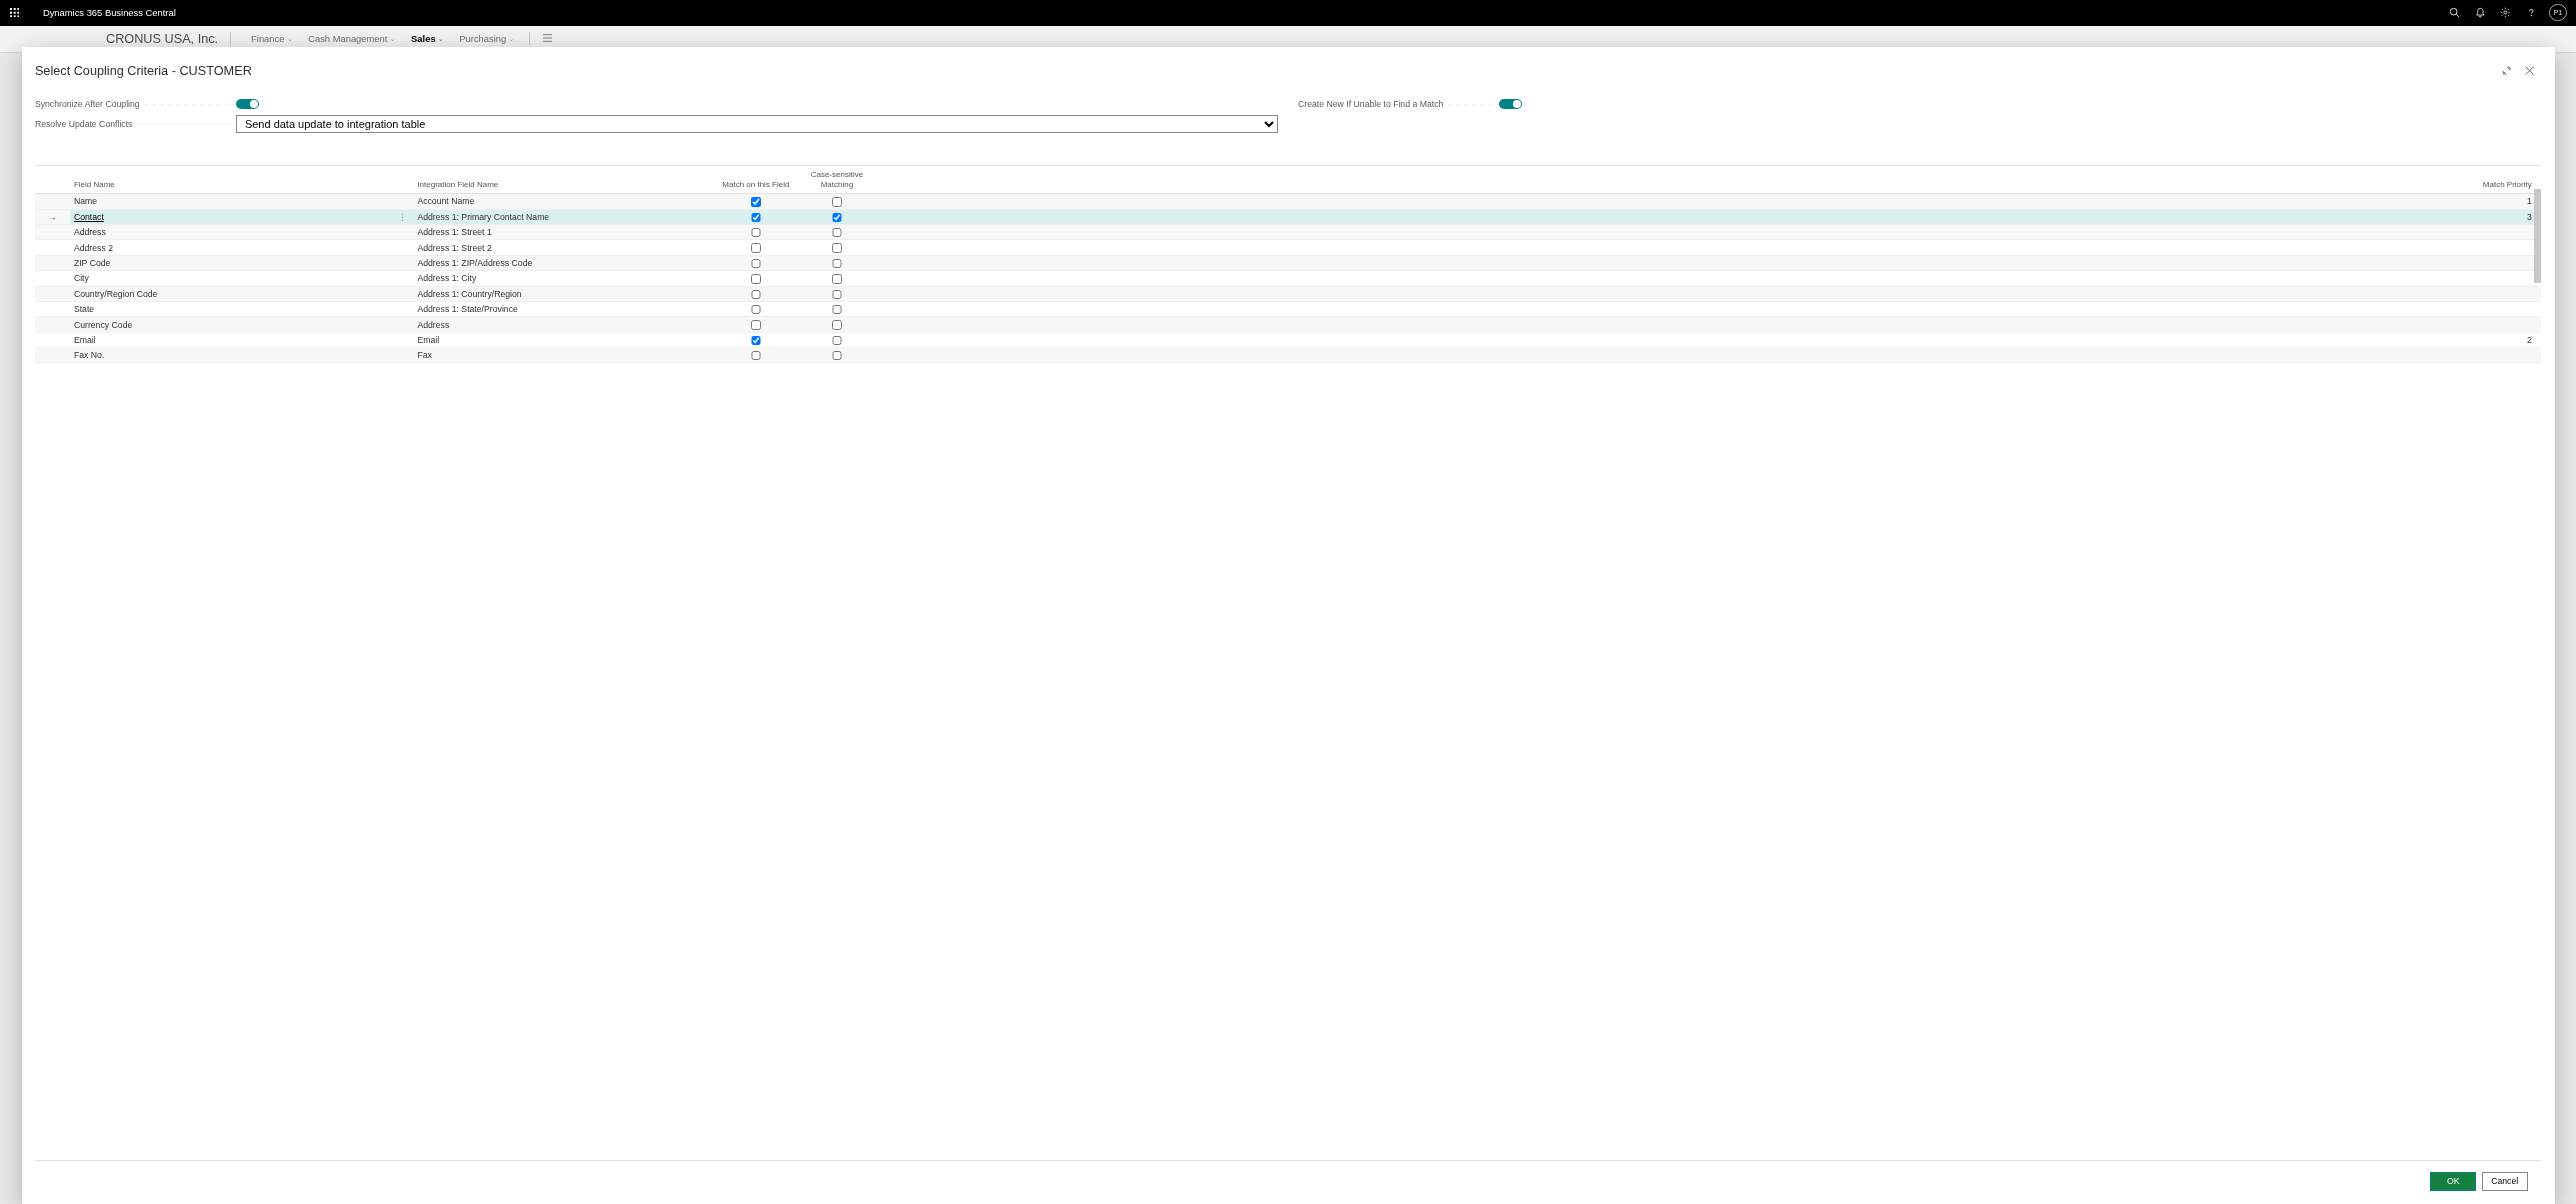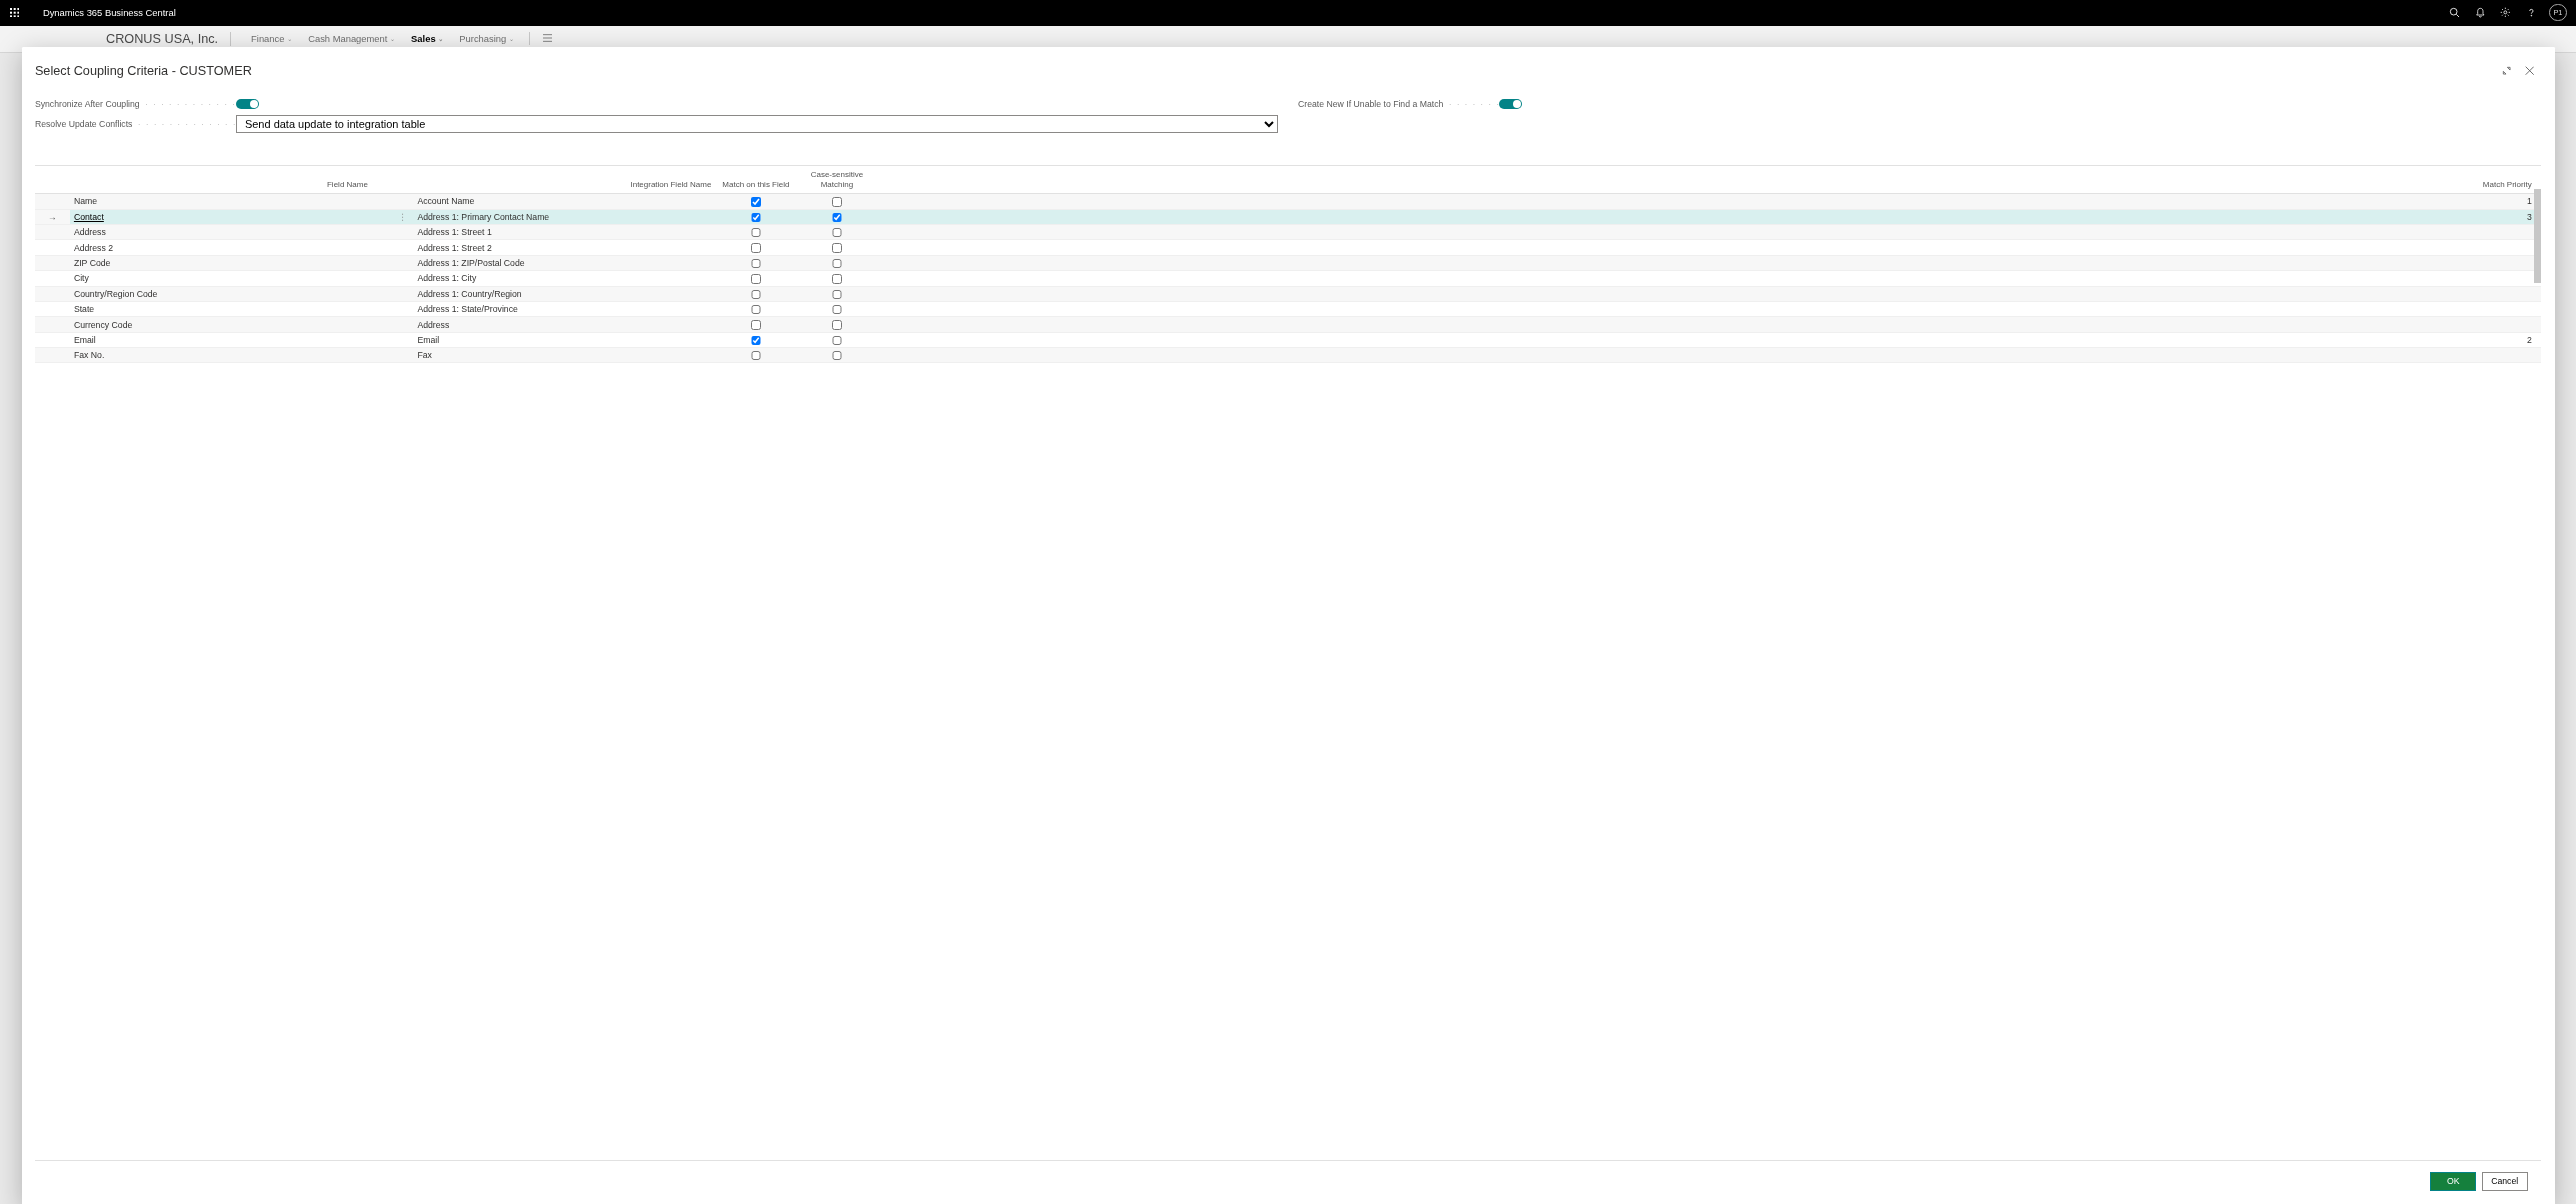--- a/index.html
+++ b/index.html
@@ -155,21 +155,21 @@
     position: relative;
     flex: 1;
     overflow: hidden;
   }
   table.bc {
     width: 100%;
     border-collapse: collapse;
     table-layout: fixed;
   }
   table.bc th {
-    text-align: right;
+    text-align: left;
     font-weight: 400;
     font-size: 8px;
     color: #555;
     padding: 4px 4px;
     border-bottom: 0.7px solid #e1e1e1;
     vertical-align: bottom;
     height: 23px;
   }
   table.bc th.center, table.bc td.center { text-align: center; }
   table.bc th.right, table.bc td.right { text-align: right; padding-right: 9.4px;}
@@ -412,21 +412,21 @@
               <td>Address 1: Street 2</td>
               <td class="center"><input type="checkbox" class="chk" style=""></td>
               <td class="center"><input type="checkbox" class="chk" style=""></td>
               <td class="right"></td>
             </tr>
             <tr>
               <td class="rowhead"></td>
               <td>ZIP Code</td>
               <td class="col-gutter"></td>
               <td class="col-action"></td>
-              <td>Address 1: ZIP/Postal Code</td>
+              <td>Address 1: ZIP/Address Code</td>
               <td class="center"><input type="checkbox" class="chk" style=""></td>
               <td class="center"><input type="checkbox" class="chk" style=""></td>
               <td class="right"></td>
             </tr>
             <tr>
               <td class="rowhead"></td>
               <td>City</td>
               <td class="col-gutter"></td>
               <td class="col-action"></td>
               <td>Address 1: City</td>

